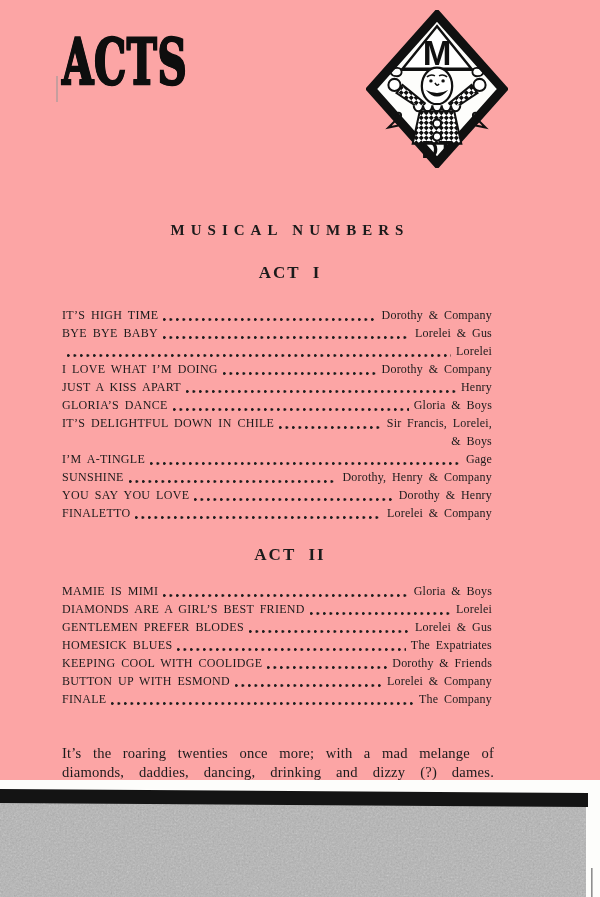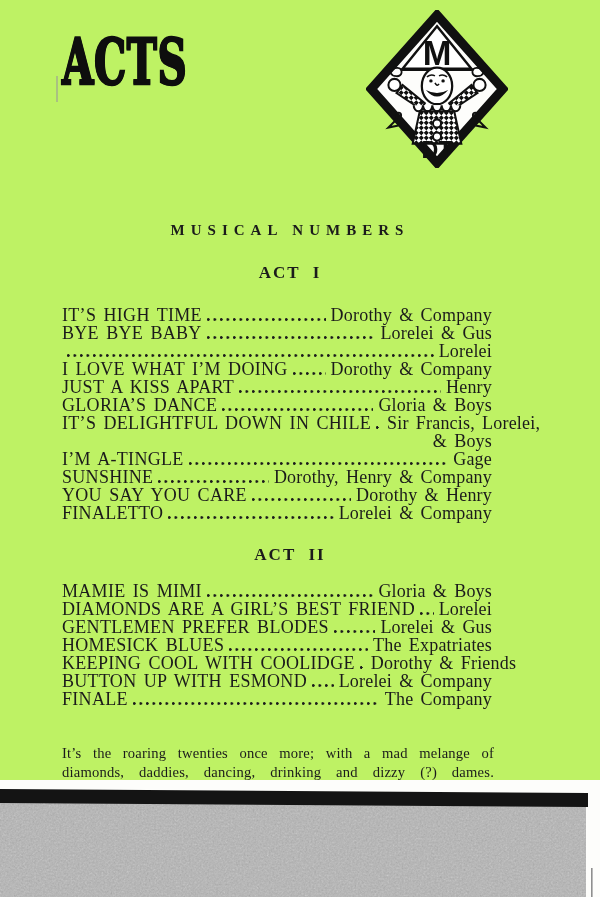--- a/index.html
+++ b/index.html
@@ -4,21 +4,21 @@
 <style>
   * { box-sizing: border-box; }
   html, body { margin: 0; padding: 0; }
   body {
     width: 600px; height: 897px;
     background: #ffffff;
     font-family: "Liberation Serif", serif;
     color: #1b1b1b;
     overflow: hidden;
   }
-  .page { position: relative; width: 600px; height: 897px; background: #bef264; }
+  .page { position: relative; width: 600px; height: 897px; background: #fca5a5; }
 
   
   .masthead {
     position: absolute; left: 62px; top: 30px;
     font-family: "DejaVu Serif", serif;
     font-weight: 900;
     font-size: 78px; line-height: 1;
     color: #0e0e0e;
     letter-spacing: 1px;
     transform: scale(0.52, 0.82);
@@ -38,21 +38,21 @@
   .emblem { position: absolute; left: 366px; top: 10px; width: 142px; height: 158px; }
   .musical-numbers { position: absolute; left: 60px; top: 222px; width: 460px; text-align: center; font-weight: 700; font-size: 15px; letter-spacing: 6px; white-space: pre; }
   .act-heading { position: absolute; left: 60px; width: 460px; text-align: center; font-weight: 700; font-size: 17px; letter-spacing: 2px; white-space: pre; }
   .act1-heading { top: 263px; }
   .act2-heading { top: 545px; }
 
   
   .song-list { position: absolute; left: 62px; width: 430px; }
   .act1-list { top: 306px; }
   .act2-list { top: 582px; }
-  .song-row { display: flex; align-items: center; height: 18px; line-height: 18px; font-size: 18px; }
+  .song-row { display: flex; align-items: center; height: 18px; line-height: 18px; font-size: 12px; }
   .song-title { white-space: pre; letter-spacing: .3px; word-spacing: 2.5px; }
   .song-credit { white-space: pre; letter-spacing: .2px; word-spacing: 2.5px; }
   .dots {
     flex: 1 1 auto; min-width: 6px; height: 3px;
     align-self: flex-end; margin: 0 5px 3.5px 5px;
     background-image: radial-gradient(circle at 1.3px 1.5px, #1c1c1c 1.15px, rgba(0,0,0,0) 1.55px);
     background-size: 6.5px 3px; background-repeat: repeat-x; background-position: left bottom;
   }
   .song-row.wrap { justify-content: flex-end; }
 
@@ -161,21 +161,21 @@
         <span class="song-title">I’M A-TINGLE</span>
         <span class="dots"></span>
         <span class="song-credit">Gage</span>
       </div>
     <div class="song-row">
         <span class="song-title">SUNSHINE</span>
         <span class="dots"></span>
         <span class="song-credit">Dorothy, Henry &amp; Company</span>
       </div>
     <div class="song-row">
-        <span class="song-title">YOU SAY YOU CARE</span>
+        <span class="song-title">YOU SAY YOU LOVE</span>
         <span class="dots"></span>
         <span class="song-credit">Dorothy &amp; Henry</span>
       </div>
     <div class="song-row">
         <span class="song-title">FINALETTO</span>
         <span class="dots"></span>
         <span class="song-credit">Lorelei &amp; Company</span>
       </div>
   </div>
 

